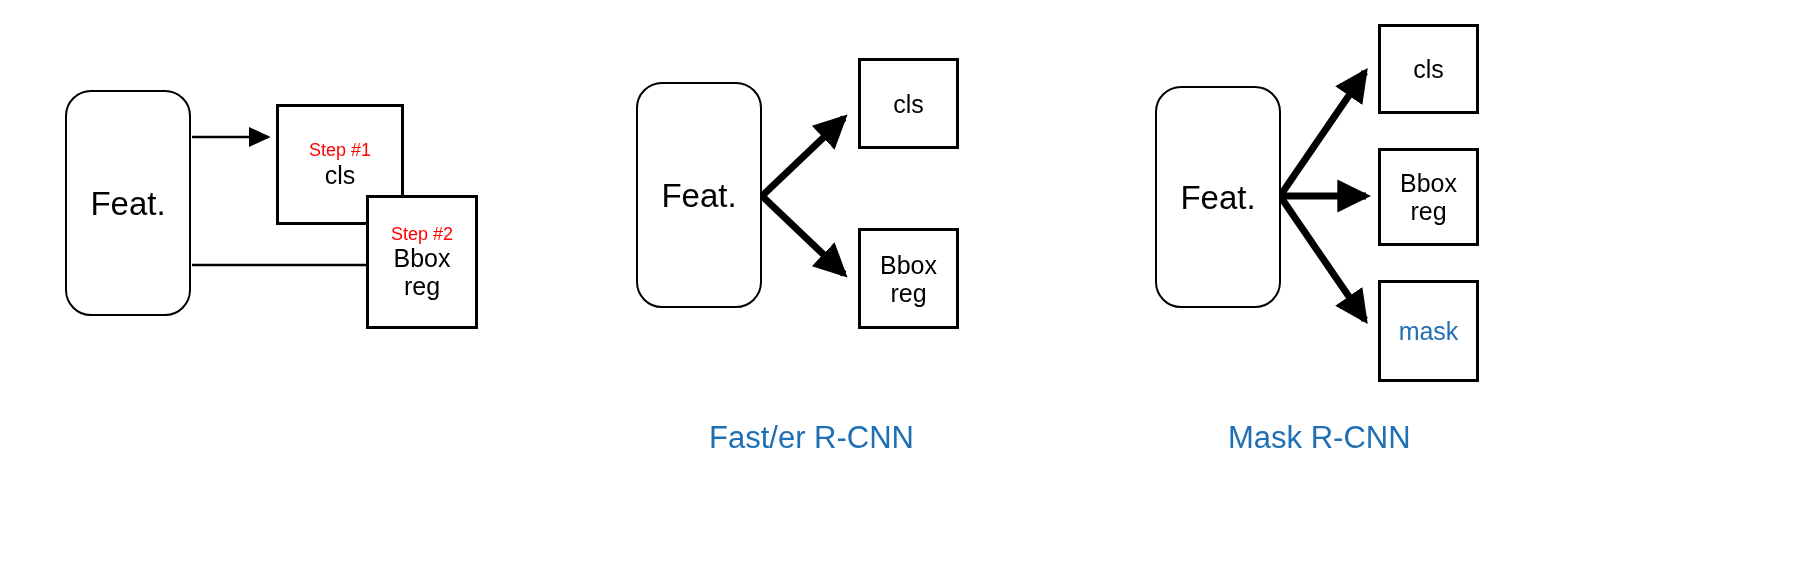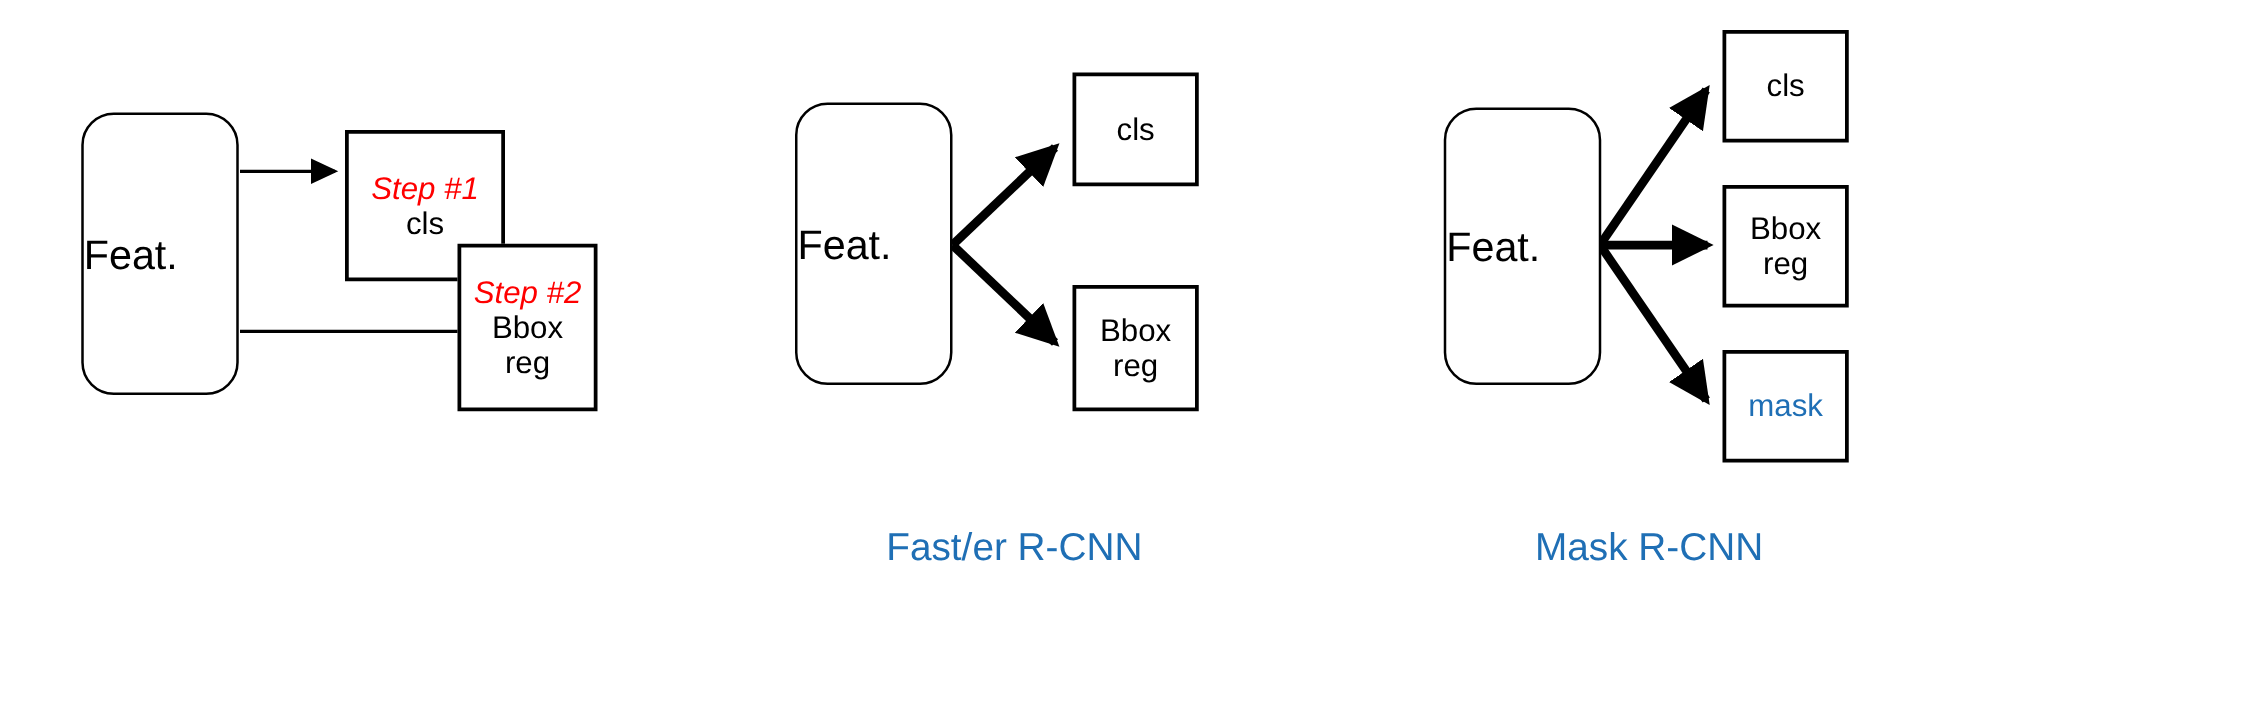--- a/index.html
+++ b/index.html
@@ -1,25 +1,25 @@
 <!DOCTYPE html>
 <html><head>
 <meta charset="utf-8">
 <style>
   html,body{margin:0;padding:0;background:#ffffff;}
   body{font-family:"Liberation Sans","DejaVu Sans",sans-serif;}
   #stage{position:relative;width:1804px;height:570px;background:#ffffff;overflow:hidden;}
   .panel{position:absolute;top:0;height:570px;}
   .feat{position:absolute;border:2.2px solid #000;border-radius:26px;background:#fff;
-        display:flex;align-items:center;justify-content:flex-start;box-sizing:border-box;}
+        display:flex;align-items:center;justify-content:center;box-sizing:border-box;}
   .feat-label{font-size:33px;color:#000;line-height:1;}
   .obox{position:absolute;border:3px solid #000;background:#fff;box-sizing:border-box;
         display:flex;flex-direction:column;align-items:center;justify-content:center;}
   .obox .ln{font-size:25px;color:#000;line-height:1.12;text-align:right;}
-  .obox .step{color:#FF0000;font-size:25px;line-height:1.12;font-style:italic;}
+  .obox .step{color:#FF0000;font-size:18px;line-height:1.12;}
   .obox .blue{color:#1F6FB5;font-size:25px;line-height:1.12;}
   .caption{position:absolute;color:#1F6FB5;font-size:31px;white-space:nowrap;}
   svg.arrows{position:absolute;left:0;top:0;width:1804px;height:570px;overflow:visible;pointer-events:none;}
 </style>
 </head>
 <body>
 
 <div id="stage">
 
   <svg class="arrows" viewBox="0 0 1804 570">
@@ -94,20 +94,20 @@
 
     <div class="obox" style="left:1378px;top:24px;width:101px;height:90px;">
       <span class="ln">cls</span>
     </div>
 
     <div class="obox" style="left:1378px;top:148px;width:101px;height:98px;">
       <span class="ln">Bbox</span>
       <span class="ln">reg</span>
     </div>
 
-    <div class="obox" style="left:1378px;top:280px;width:101px;height:90px;">
+    <div class="obox" style="left:1378px;top:280px;width:101px;height:102px;">
       <span class="blue">mask</span>
     </div>
 
     <div class="caption" style="left:1228px;top:420px;">Mask R-CNN</div>
   </div>
 
 </div>
 
 </body></html>

